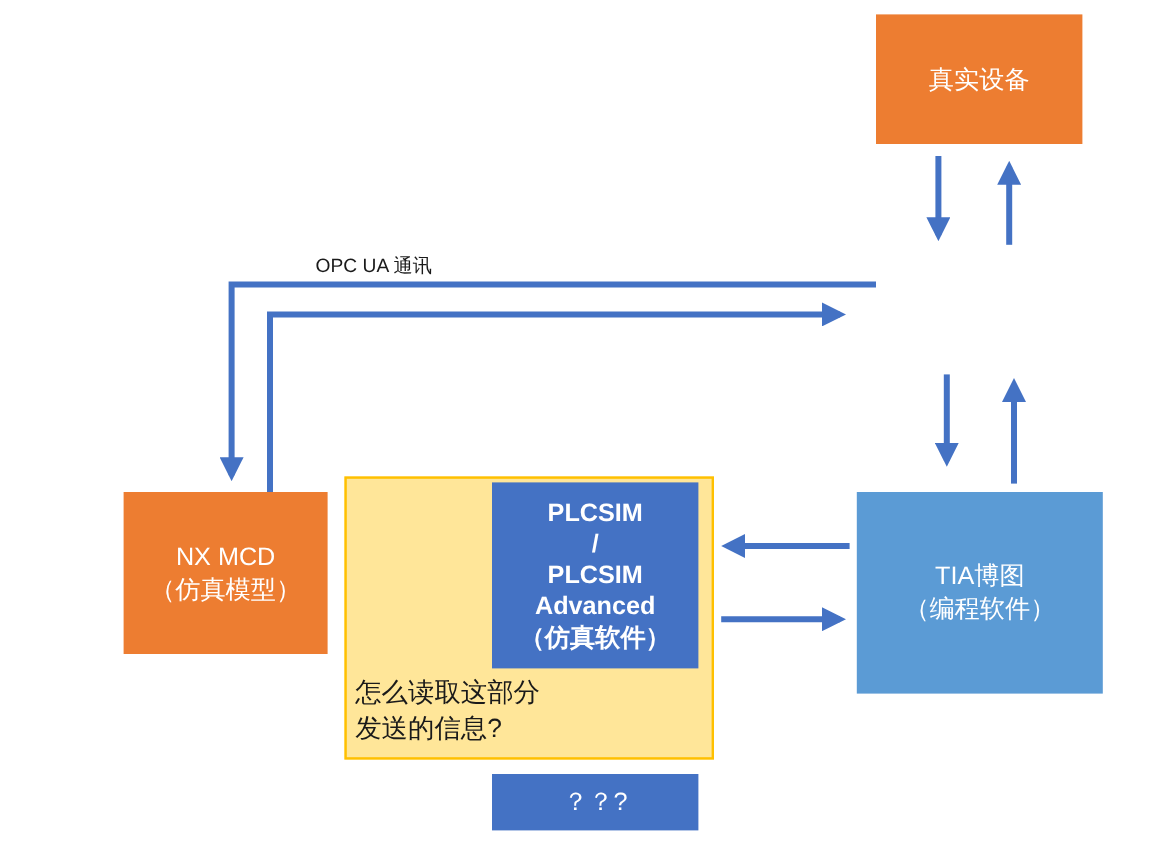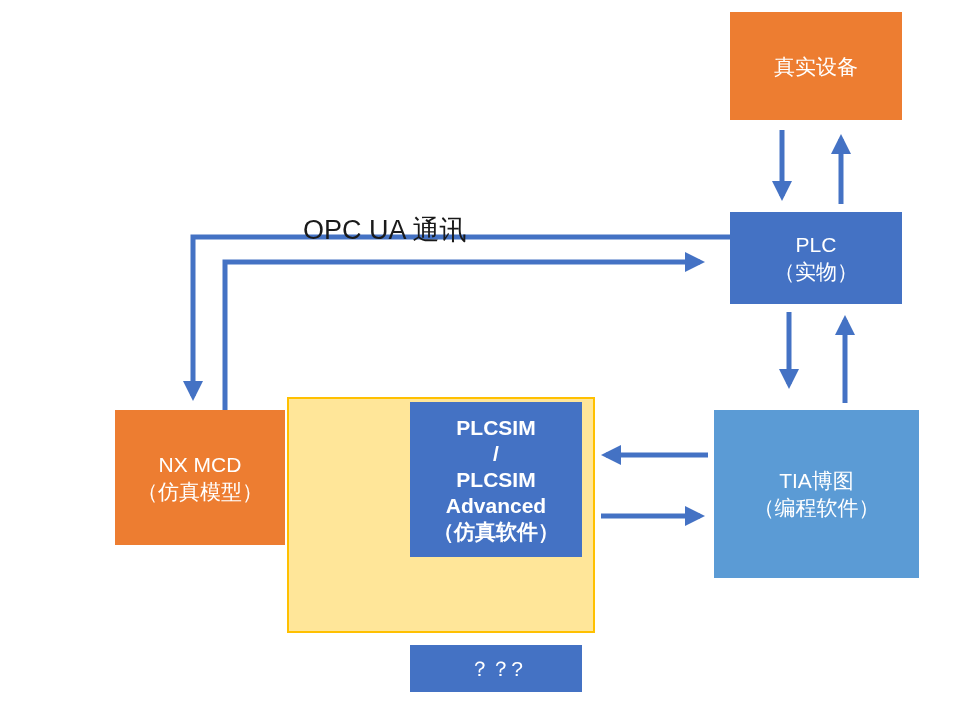--- a/index.html
+++ b/index.html
@@ -50,33 +50,32 @@
     top: 397px;
     width: 308px;
     height: 236px;
     background: #FFE699;
     border: 2px solid #FFC000;
     box-sizing: border-box;
   }
   #node-real-device { left: 730px; top: 12px;  width: 172px; height: 108px; }
   #node-plc         { left: 730px; top: 212px; width: 172px; height: 92px;  }
   #node-tia         { left: 714px; top: 410px; width: 205px; height: 168px; }
-  #node-nx-mcd      { left: 103px; top: 410px; width: 170px; height: 135px; margin-left: 12px; }
+  #node-nx-mcd      { left: 103px; top: 410px; width: 170px; height: 135px; }
   #node-plcsim      { left: 410px; top: 402px; width: 172px; height: 155px; line-height: 26px; font-weight: bold; }
   #node-question    { left: 410px; top: 645px; width: 172px; height: 47px;  }
   .annotation {
     position: absolute;
     color: #1a1a1a;
     white-space: pre-line;
   }
   #label-opc-ua {
     left: 263px;
     top: 212px;
-    font-size: 27px;
-    margin-left: 40px;
+    font-size: 16px;
   }
   #label-question {
     left: 296px;
     top: 562px;
     font-size: 22px;
     line-height: 30px;
   }
 </style>
 </head>
 <body>
@@ -99,33 +98,33 @@
     <path class="line" marker-end="url(#ah)" d="M601,516 L700,516"></path>
     <path class="line" marker-end="url(#ah)" d="M383,486 L301,486"></path>
     <path class="line" marker-end="url(#ah)" d="M297,507 L379,507"></path>
     <path class="line" marker-end="url(#ah)" d="M495,560 L495,628"></path>
   </svg>
 
   <div class="container-yellow"></div>
 
   <div id="node-real-device" class="node orange">真实设备</div>
 
-  <div id="node-plc" class="node blue">PLC
-（实物）</div>
 
   <div id="node-tia" class="node lblue">TIA博图
 （编程软件）</div>
 
   <div id="node-nx-mcd" class="node orange">NX MCD
 （仿真模型）</div>
 
   <div id="node-plcsim" class="node blue">PLCSIM
 /
 PLCSIM
 Advanced
 （仿真软件）</div>
 
   <div id="node-question" class="node blue">？？?</div>
 
   <div id="label-opc-ua" class="annotation">OPC UA 通讯</div>
 
+  <div id="label-question" class="annotation">怎么读取这部分
+发送的信息?</div>
 
 </div>
 
 </body></html>

